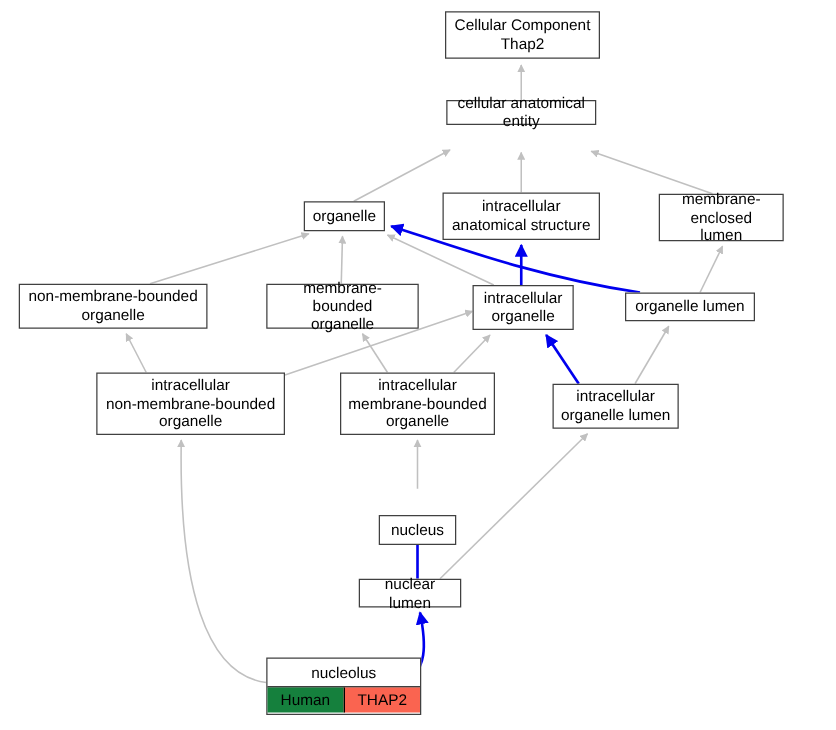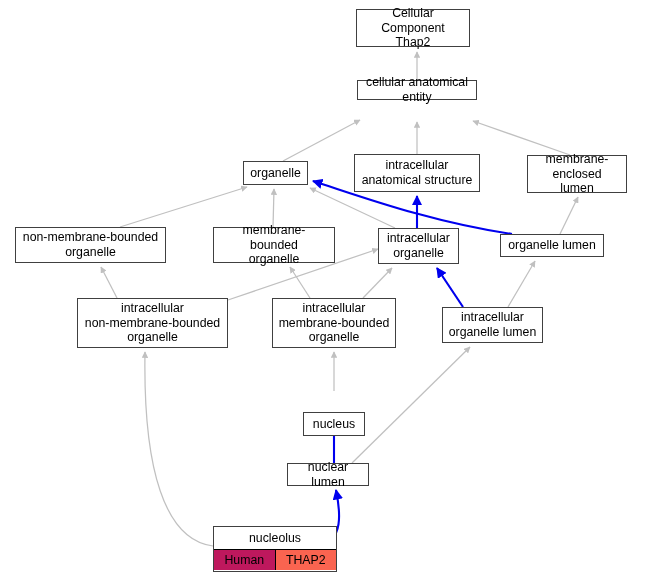--- a/index.html
+++ b/index.html
@@ -103,21 +103,21 @@
         <path d="M 463,307 L 437,268" fill="none" stroke="#c0c0c0" stroke-width="1.25" marker-end="url(#arrow-default)"></path>
         <path d="M 463,307 L 437,268" fill="none" stroke="#0000ee" stroke-width="2.1" marker-end="url(#arrow-highlight)"></path>
         <path d="M 334,391 L 334,352" fill="none" stroke="#c0c0c0" stroke-width="1.25" marker-end="url(#arrow-default)"></path>
         <path d="M 334,463 L 334,419" fill="none" stroke="#0000ee" stroke-width="2.1" marker-end="url(#arrow-highlight)"></path>
         <path d="M 352,463 L 470,347" fill="none" stroke="#c0c0c0" stroke-width="1.25" marker-end="url(#arrow-default)"></path>
         <path d="M 317,545 C 345,543 340,510 336,490" fill="none" stroke="#0000ee" stroke-width="2.1" marker-end="url(#arrow-highlight)"></path>
         <path d="M 213,546 C 165,540 143,470 145,352" fill="none" stroke="#c0c0c0" stroke-width="1.25" marker-end="url(#arrow-default)"></path>
       </g>
   </svg>
   <div id="node-group">
-      <div class="node" style="left: 356px; top: 9px; width: 114px; height: 38px; border-color: rgb(64, 64, 64);">
+      <div class="node" style="left: 356px; top: 9px; width: 124px; height: 38px; border-color: rgb(64, 64, 64);">
         <div class="node-label">Cellular Component
 Thap2</div>
       </div>
       <div class="node" style="left: 357px; top: 80px; width: 120px; height: 20px; border-color: rgb(64, 64, 64); align-items: center;">
         <div class="node-label">cellular anatomical
 entity</div>
       </div>
       <div class="node" style="left: 243px; top: 161px; width: 65px; height: 24px; border-color: rgb(64, 64, 64);">
         <div class="node-label">organelle</div>
       </div>
@@ -160,18 +160,18 @@
       </div>
       <div class="node" style="left: 303px; top: 391px; width: 62px; height: 24px; border-color: rgb(64, 64, 64); margin-top: 21px;">
         <div class="node-label">nucleus</div>
       </div>
       <div class="node" style="left: 287px; top: 463px; width: 82px; height: 23px; border-color: rgb(64, 64, 64);">
         <div class="node-label">nuclear lumen</div>
       </div>
       <div class="node has-anno" style="left: 213px; top: 526px; width: 124px; height: 46px; border-color: rgb(64, 64, 64);">
         <div class="node-label">nucleolus</div>
         <div class="anno-row">
-          <div class="anno-cell" style="background: #be185d;">Human</div>
+          <div class="anno-cell" style="background: #15803d;">Human</div>
           <div class="anno-cell" style="background: rgb(250, 100, 80);">THAP2</div>
         </div>
       </div>
     </div>
 </div>
 
 </body></html>

